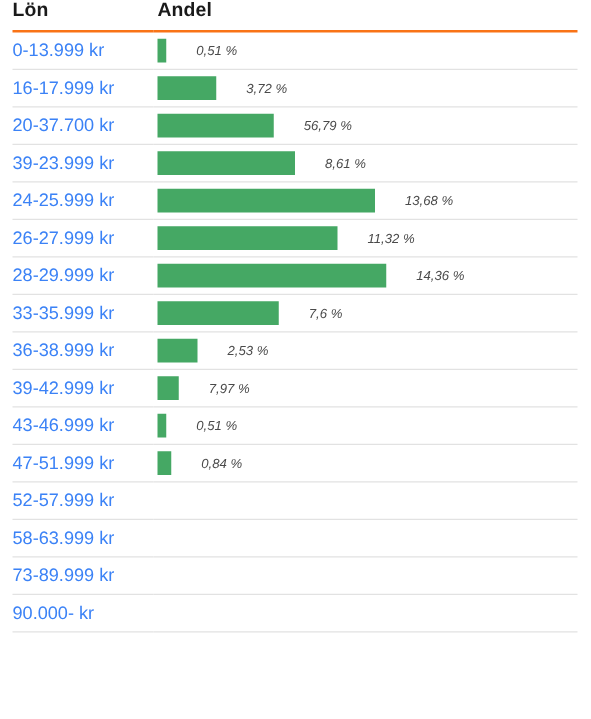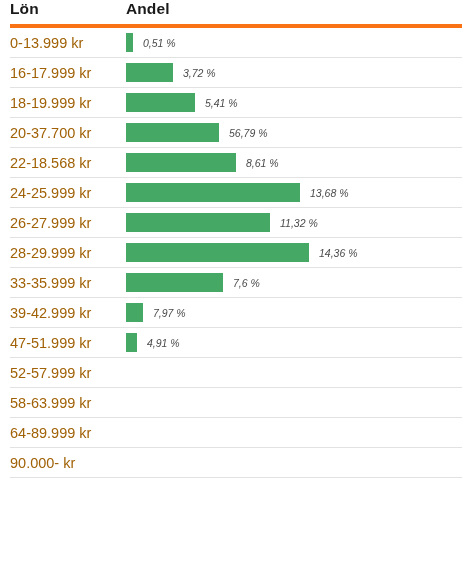--- a/index.html
+++ b/index.html
@@ -23,57 +23,57 @@
   .salary-table col.col-label { width: 113px; }
   .salary-table col.col-bar   { width: 339px; }
 
   thead th {
     text-align: left;
     font-size: 15.5px;
     font-weight: bold;
     color: #1a1a1a;
     padding: 0 0 6px 0;
     vertical-align: bottom;
-    border-bottom: 4px solid #f97316;
+    border-bottom: 2px solid #f97316;
     letter-spacing: 0.1px;
     margin-top: 28px;
   }
   thead th.head-bar { padding-left: 3px; }
 
   tbody tr { height: 29px; }
   tbody td {
     border-bottom: 1px solid #e2e2e2;
     padding: 0;
     vertical-align: middle;
     height: 29px;
   }
   td.cell-label {
     font-size: 14.5px;
-    color: #a16207;
+    color: #3b82f6;
     white-space: nowrap;
     padding-right: 6px;
   }
   td.cell-bar {
     padding-left: 3px;
   }
   .bar-wrap {
     display: flex;
     align-items: center;
     height: 19px;
   }
   .bar {
     height: 19px;
     background: #45a864;
     flex: 0 0 auto;
   }
   .bar-value {
     font-size: 10.5px;
     font-style: italic;
     color: #4a4a4a;
-    margin-left: 10px;
+    margin-left: 24px;
     white-space: nowrap;
   }
 </style>
 </head>
 <body>
 
 <table class="salary-table">
   <colgroup>
     <col class="col-label">
     <col class="col-bar">
@@ -97,39 +97,30 @@
       <tr>
         <td class="cell-label">16-17.999 kr</td>
         <td class="cell-bar">
           <div class="bar-wrap">
             <div class="bar" style="width: 47px; background: rgb(69, 168, 100);"></div>
             <span class="bar-value">3,72 %</span>
           </div>
         </td>
       </tr>
       <tr>
-        <td class="cell-label">18-19.999 kr</td>
-        <td class="cell-bar">
-          <div class="bar-wrap">
-            <div class="bar" style="width: 69px; background: rgb(69, 168, 100);"></div>
-            <span class="bar-value">5,41 %</span>
-          </div>
-        </td>
-      </tr>
-      <tr>
         <td class="cell-label">20-37.700 kr</td>
         <td class="cell-bar">
           <div class="bar-wrap">
             <div class="bar" style="width: 93px; background: rgb(69, 168, 100);"></div>
             <span class="bar-value">56,79 %</span>
           </div>
         </td>
       </tr>
       <tr>
-        <td class="cell-label">22-18.568 kr</td>
+        <td class="cell-label">39-23.999 kr</td>
         <td class="cell-bar">
           <div class="bar-wrap">
             <div class="bar" style="width: 110px; background: rgb(69, 168, 100);"></div>
             <span class="bar-value">8,61 %</span>
           </div>
         </td>
       </tr>
       <tr>
         <td class="cell-label">24-25.999 kr</td>
         <td class="cell-bar">
@@ -160,51 +151,69 @@
       <tr>
         <td class="cell-label">33-35.999 kr</td>
         <td class="cell-bar">
           <div class="bar-wrap">
             <div class="bar" style="width: 97px; background: rgb(69, 168, 100);"></div>
             <span class="bar-value">7,6 %</span>
           </div>
         </td>
       </tr>
       <tr>
+        <td class="cell-label">36-38.999 kr</td>
+        <td class="cell-bar">
+          <div class="bar-wrap">
+            <div class="bar" style="width: 32px; background: rgb(69, 168, 100);"></div>
+            <span class="bar-value">2,53 %</span>
+          </div>
+        </td>
+      </tr>
+      <tr>
         <td class="cell-label">39-42.999 kr</td>
         <td class="cell-bar">
           <div class="bar-wrap">
             <div class="bar" style="width: 17px; background: rgb(69, 168, 100);"></div>
             <span class="bar-value">7,97 %</span>
           </div>
         </td>
       </tr>
       <tr>
+        <td class="cell-label">43-46.999 kr</td>
+        <td class="cell-bar">
+          <div class="bar-wrap">
+            <div class="bar" style="width: 7px; background: rgb(69, 168, 100);"></div>
+            <span class="bar-value">0,51 %</span>
+          </div>
+        </td>
+      </tr>
+      <tr>
         <td class="cell-label">47-51.999 kr</td>
         <td class="cell-bar">
           <div class="bar-wrap">
             <div class="bar" style="width: 11px; background: rgb(69, 168, 100);"></div>
-            <span class="bar-value">4,91 %</span>
+            <span class="bar-value">0,84 %</span>
           </div>
         </td>
       </tr>
       <tr>
         <td class="cell-label">52-57.999 kr</td>
         <td class="cell-bar">
           <div class="bar-wrap empty"></div>
         </td>
       </tr>
       <tr>
         <td class="cell-label">58-63.999 kr</td>
         <td class="cell-bar">
           <div class="bar-wrap empty"></div>
         </td>
       </tr>
       <tr>
-        <td class="cell-label">64-89.999 kr</td>
+        <td class="cell-label">73-89.999 kr</td>
         <td class="cell-bar">
           <div class="bar-wrap empty"></div>
         </td>
       </tr>
       <tr>
         <td class="cell-label">90.000- kr</td>
         <td class="cell-bar">
           <div class="bar-wrap empty"></div>
         </td>
       </tr>

